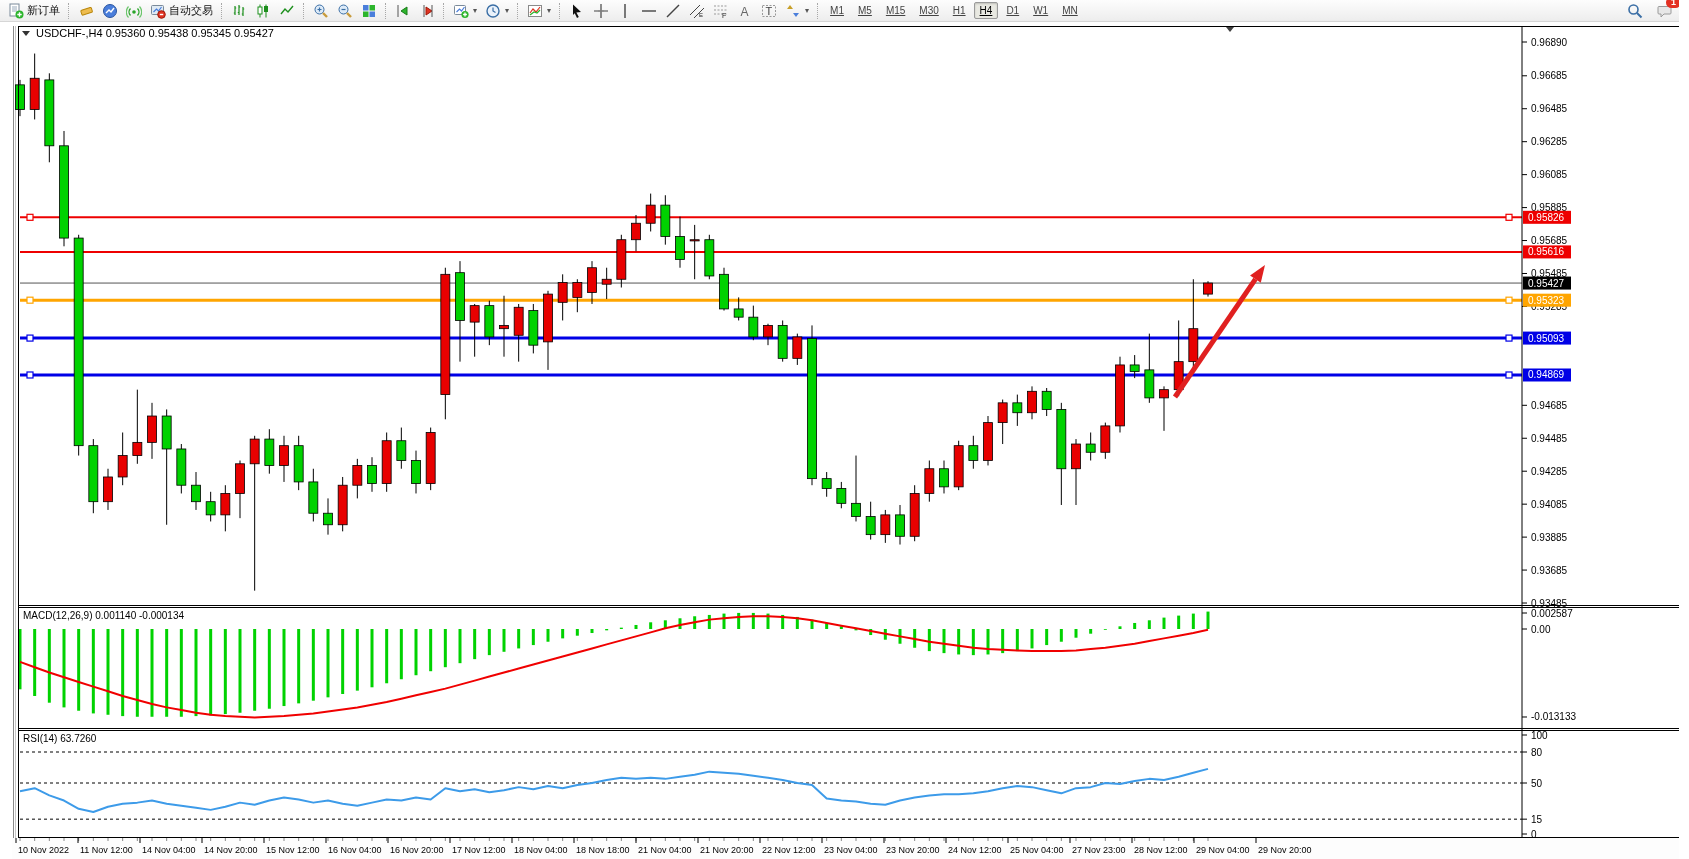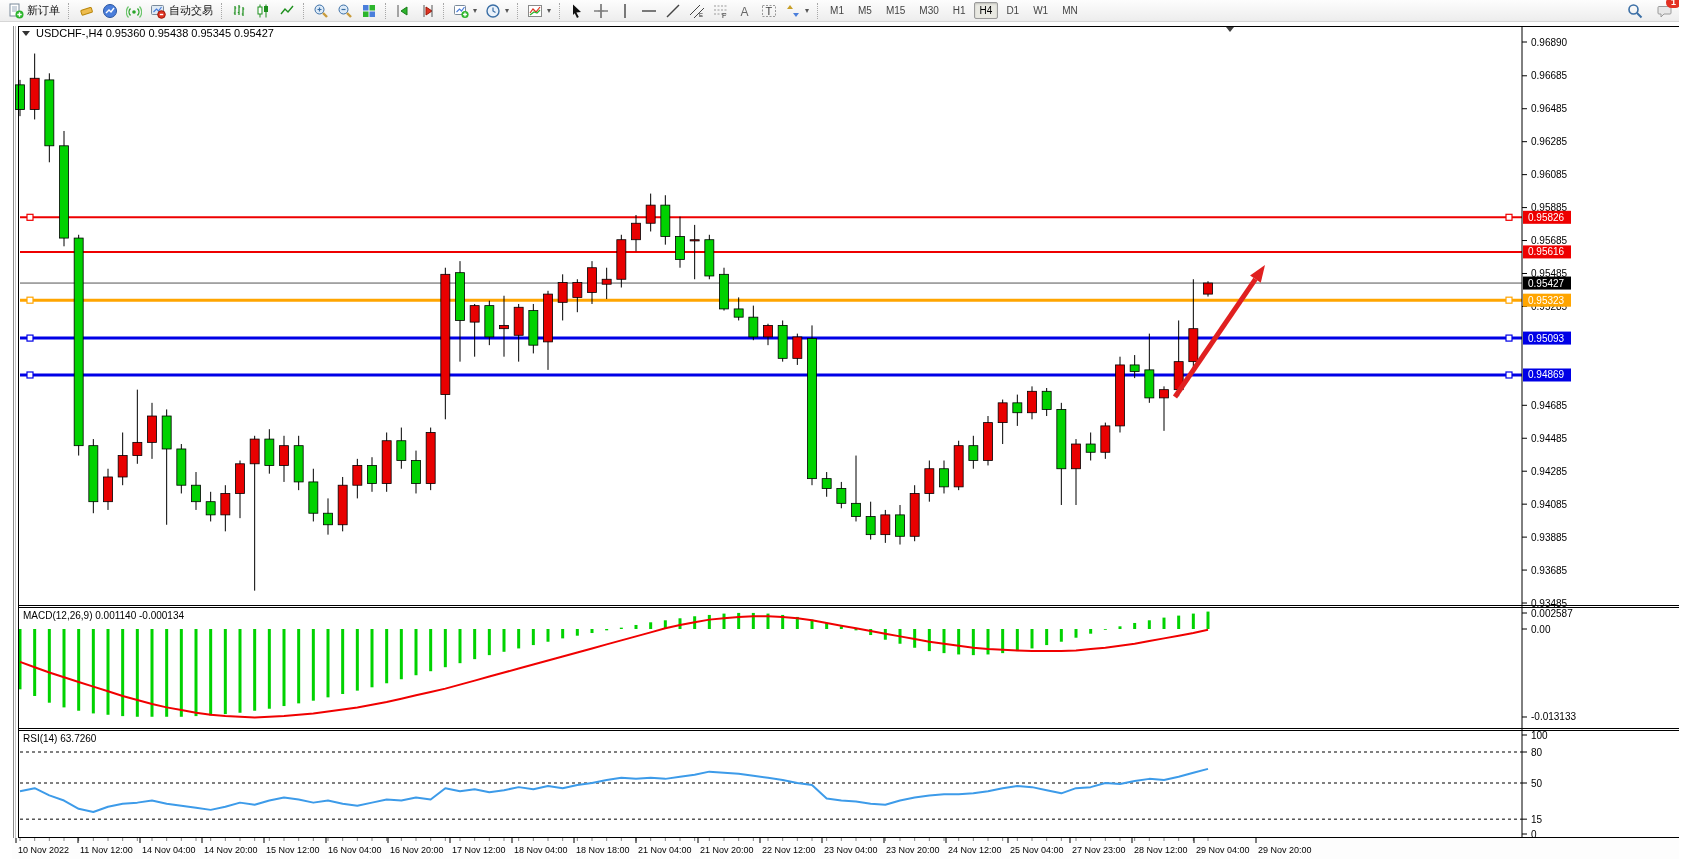--- a/index.html
+++ b/index.html
@@ -6,21 +6,21 @@
   #app{position:relative;width:1679px;height:859px;overflow:hidden;background:#fff;}
   
   #toolbar{position:absolute;left:0;top:0;width:1689px;height:22px;
     background:linear-gradient(#fdfdfd,#ededed);border-bottom:1px solid #d6d6d6;
     display:flex;align-items:center;padding:0 4px;box-sizing:border-box;}
   .tb{display:flex;align-items:center;gap:3px;height:20px;padding:0 3px;border:1px solid transparent;
     border-radius:2px;font-size:11px;color:#111;cursor:default;white-space:nowrap;}
   .sep{width:1px;height:16px;border-left:1px dotted #a8a8a8;margin:0 4px;}
   .caret{font-size:8px;color:#555;margin-left:1px;}
   .ic{width:16px;height:16px;display:block;}
-  .tf{font-size:10px;color:#444;padding:2px 5px;border:1px solid transparent;border-radius:2px;margin:0 1px;}
+  .tf{font-size:10px;color:#444;padding:2px 5px;border:1px solid transparent;border-radius:2px;margin:0 1px;text-decoration:underline;}
   .tf.active{background:#e9e9e2;border:1px solid #9a9a9a;box-shadow:inset 0 1px 2px rgba(0,0,0,.18);color:#000;}
   #right-tools{margin-left:auto;display:flex;align-items:center;gap:6px;padding-right:8px;}
   #notif{position:relative;}
   #notif .badge{position:absolute;right:-5px;top:-4px;background:#e33022;color:#fff;border-radius:8px;
     font-size:9px;min-width:11px;height:11px;line-height:11px;text-align:center;padding:0 2px;font-weight:bold;}
   
   #chart-root{position:absolute;left:12px;top:22px;width:1689px;height:837px;background:#fff;}
   #chart-svg{position:absolute;left:0;top:2px;}
   text{font-family:"Liberation Sans",sans-serif;}
 </style>

